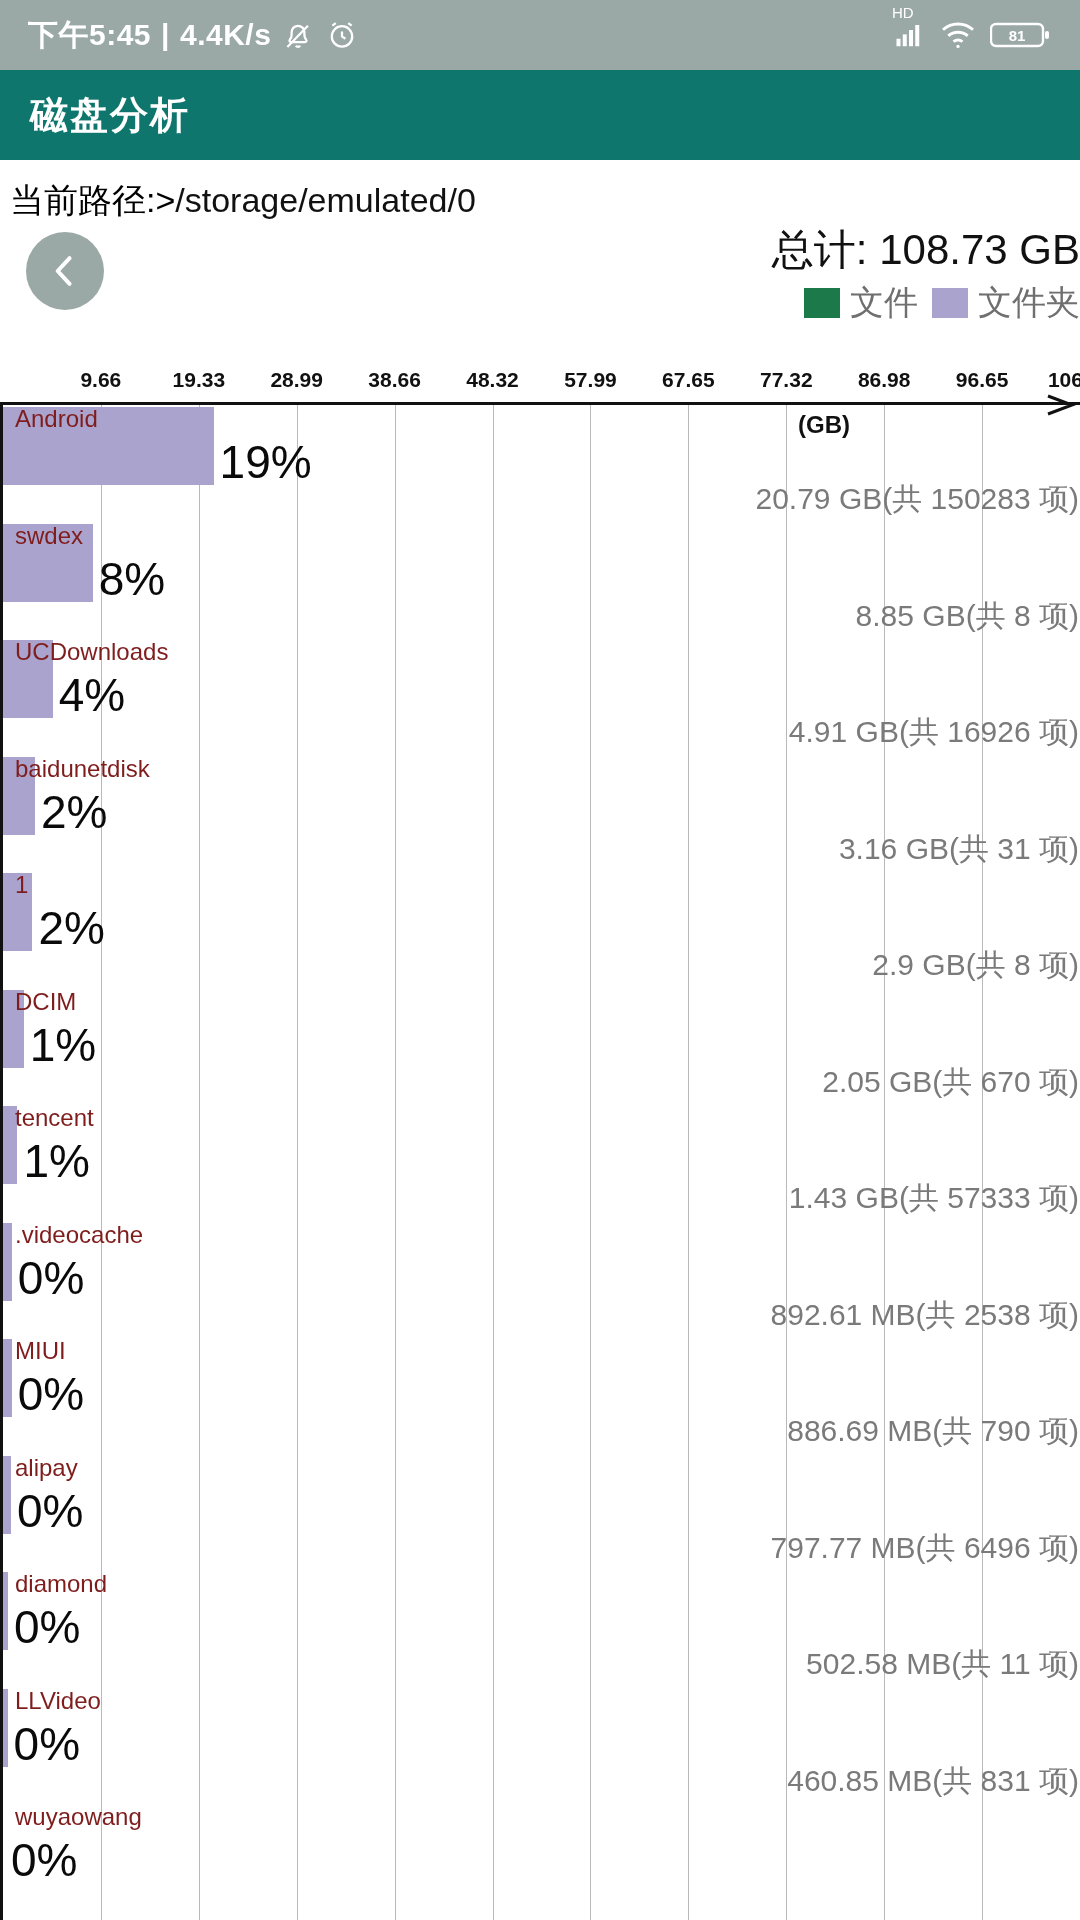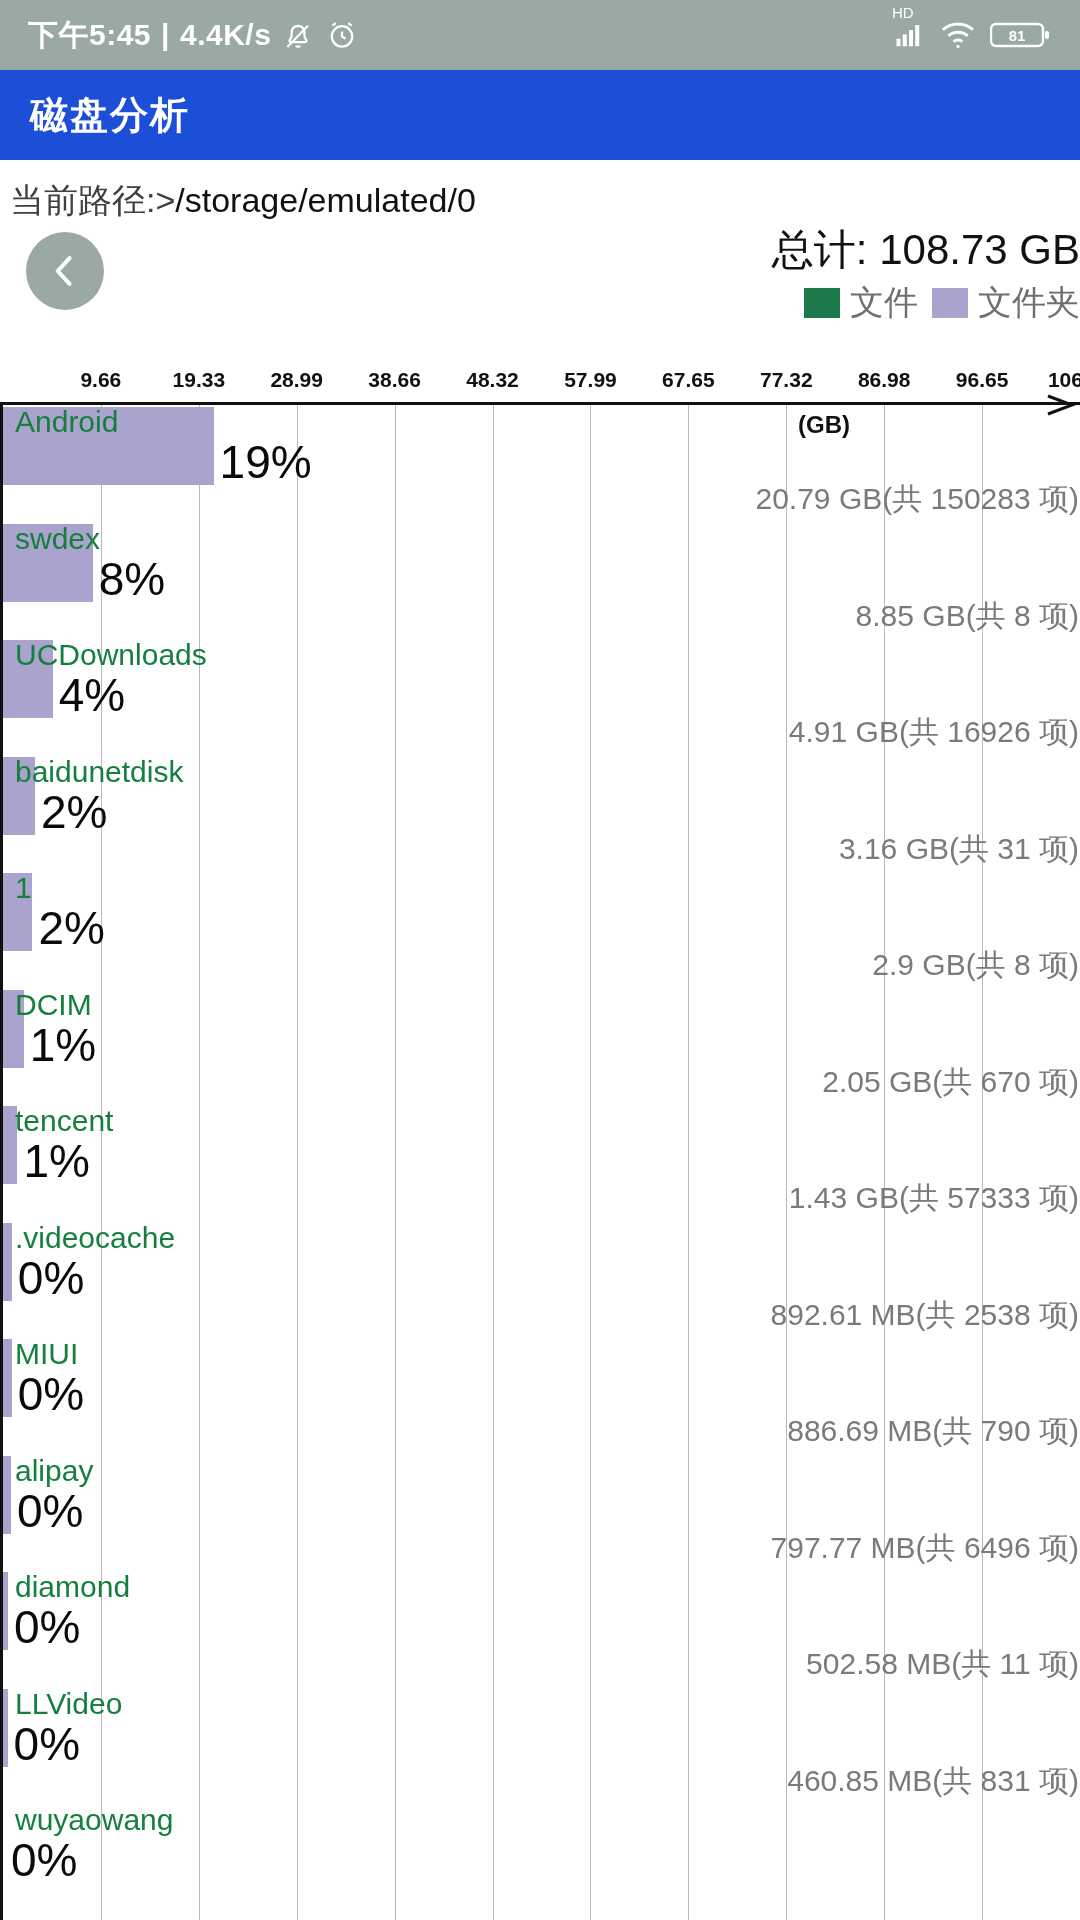--- a/index.html
+++ b/index.html
@@ -16,32 +16,32 @@
     height:70px; background:#9aa8a6; color:#fff;
     display:flex; align-items:center; justify-content:space-between;
     padding:0 28px;
   }
   .sb-left{ display:flex; align-items:center; gap:10px; font-size:30px; font-weight:600; letter-spacing:.5px;}
   .sb-right{ display:flex; align-items:center; gap:14px; }
   .sb-ico{ display:inline-flex; align-items:flex-end; }
 
   
   #app-bar{
-    height:90px; background:#1d4ed8; color:#fff;
+    height:90px; background:#0f766e; color:#fff;
     display:flex; align-items:center; padding:0 30px;
   }
   #app-title{ font-size:38px; font-weight:600; letter-spacing:2px; }
 
   
   #path-row{
     padding:18px 10px 0 10px;
     font-size:34px;
     white-space:nowrap;
   }
-  #path-prefix{ color:#404040; }
+  #path-prefix{ color:#000000; }
   #path-value{ color:#111; }
 
   
   #sub-row{ position:relative; height:115px; }
   #back-button{
     position:absolute; left:26px; top:8px;
     width:78px; height:78px; border-radius:50%;
     background:#9aa8a6; display:flex; align-items:center; justify-content:center;
   }
   #back-button svg{ display:block; }
@@ -84,21 +84,21 @@
   #gb-unit{
     position:absolute; font-size:24px; font-weight:bold; color:#111;
     left:795px; top:6px;
   }
   .row{ position:absolute; left:0; width:1080px; }
   .bar{
     position:absolute; left:0; background:#aaa3cd;
   }
   .row-name{
     position:absolute; left:12px;
-    font-size:30px; color:#15803d; white-space:nowrap;
+    font-size:24px; color:#7f1d1d; white-space:nowrap;
   }
   .row-pct{
     position:absolute;
     font-size:46px; color:#0a0a0a; white-space:nowrap;
   }
   .row-size{
     position:absolute; right:4px;
     font-size:30px; color:#7a7a7a; white-space:nowrap;
   }
   #watermark{

